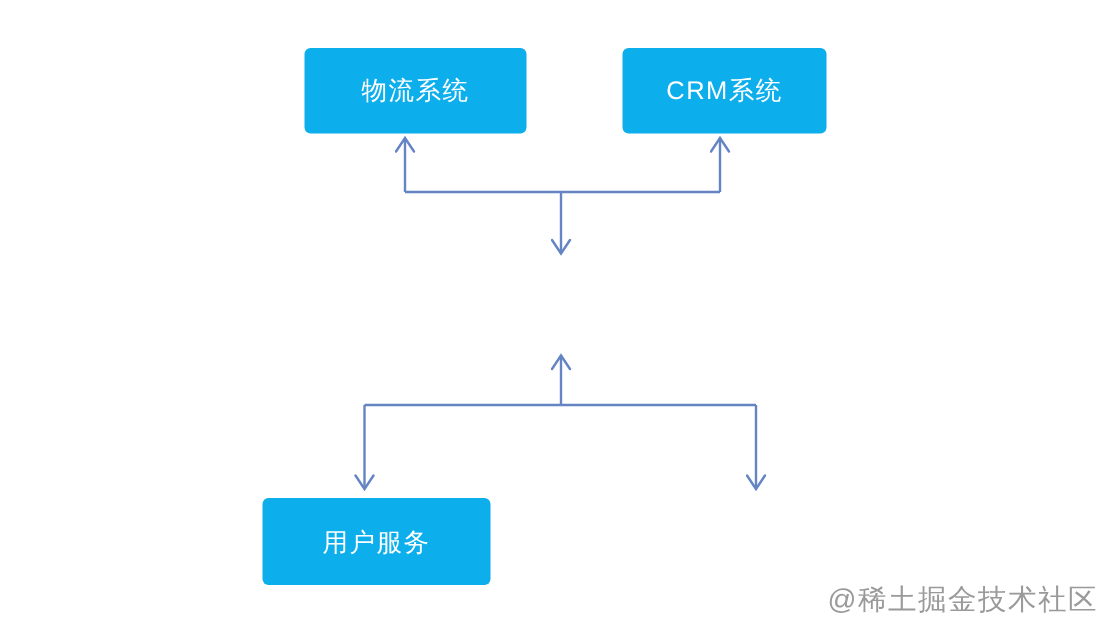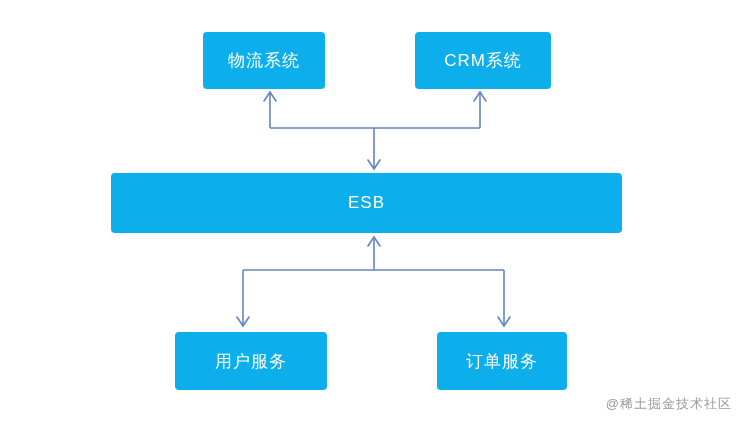--- a/index.html
+++ b/index.html
@@ -44,31 +44,31 @@
     position: absolute;
     background: var(--node-fill);
     color: var(--node-text);
     display: flex;
     align-items: center;
     justify-content: center;
     font-size: 17px;
     border-radius: 4px;
     letter-spacing: 1px;
   }
-  .node-logistics { left: 203px; top: 32px;  width: 122px; height: 57px; }
+  .node-logistics { left: 203px; top: 32px;  width: 148px; height: 57px; }
   .node-crm       { left: 415px; top: 32px;  width: 136px; height: 57px; }
   .node-esb       { left: 111px; top: 173px; width: 511px; height: 60px; }
   .node-user      { left: 175px; top: 332px; width: 152px; height: 58px; }
   .node-order     { left: 437px; top: 332px; width: 130px; height: 58px; }
   .watermark {
     position: absolute;
     right: 8px;
     bottom: 13px;
     color: var(--watermark);
-    font-size: 13px;
+    font-size: 19px;
     letter-spacing: 1px;
   }
 </style>
 </head>
 <body>
 
 <div class="canvas">
 
   <svg class="connectors" width="740" height="426" viewBox="0 0 740 426" xmlns="http://www.w3.org/2000/svg">
     <defs>
@@ -85,21 +85,19 @@
     <path class="edge" d="M243 270 H504"></path>
     <path class="edge" d="M374 270 V237" marker-end="url(#openArrow)"></path>
     <path class="edge" d="M243 270 V326" marker-end="url(#openArrow)"></path>
     <path class="edge" d="M504 270 V326" marker-end="url(#openArrow)"></path>
   </svg>
 
   <div class="node node-logistics">物流系统</div>
 
   <div class="node node-crm">CRM系统</div>
 
-  <div class="node node-esb">ESB</div>
 
   <div class="node node-user">用户服务</div>
 
-  <div class="node node-order">订单服务</div>
 
   <div class="watermark">@稀土掘金技术社区</div>
 
 </div>
 
 </body></html>

